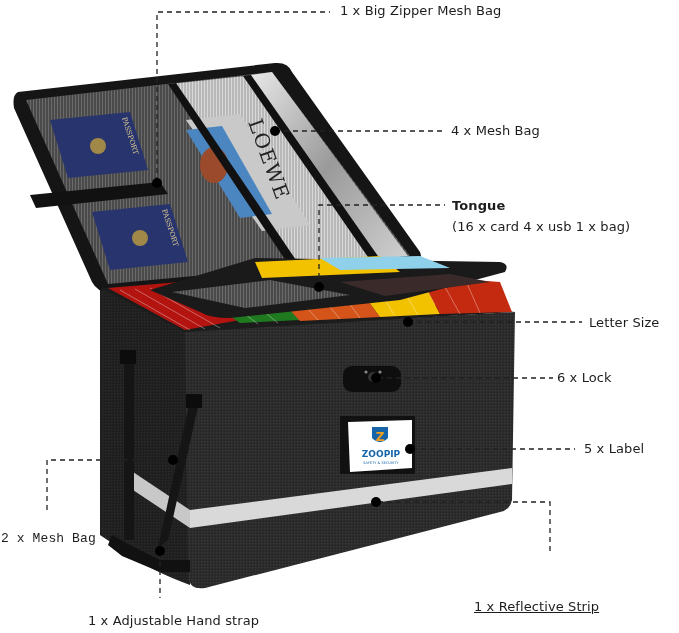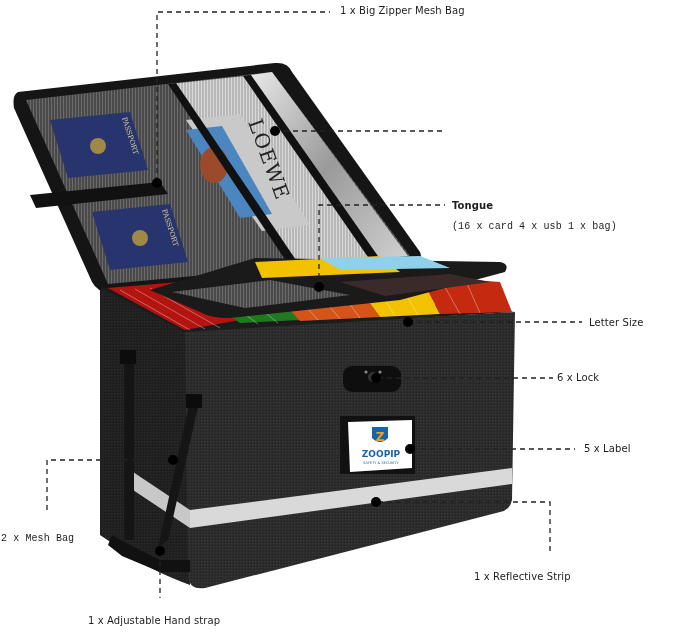--- a/index.html
+++ b/index.html
@@ -1,19 +1,19 @@
 <!DOCTYPE html>
 <html><head>
 <meta charset="utf-8">
 <style>
   html, body { margin: 0; padding: 0; background: #ffffff; }
   body { width: 679px; height: 633px; position: relative; overflow: hidden;
          font-family: "DejaVu Sans", "Liberation Sans", sans-serif; color: #1a1a1a; }
   #stage { position: absolute; left: 0; top: 0; width: 679px; height: 633px; }
-  .label { position: absolute; font-size: 10px; line-height: 20px; white-space: nowrap; color: #1d1d1d; letter-spacing: 0.1px; }
+  .label { position: absolute; font-size: 13px; line-height: 20px; white-space: nowrap; color: #1d1d1d; letter-spacing: 0.1px; }
   svg text { font-family: "DejaVu Serif", "Liberation Serif", serif; }
 </style>
 </head>
 <body>
 
 <div id="stage">
 
   <svg width="679" height="633" viewBox="0 0 679 633" xmlns="http://www.w3.org/2000/svg" style="position:absolute;left:0;top:0;">
     <defs>
       <pattern id="weave" width="3" height="3" patternUnits="userSpaceOnUse">
@@ -162,24 +162,25 @@
       <circle cx="408" cy="322" r="5"></circle>
       <circle cx="376" cy="378" r="5"></circle>
       <circle cx="410" cy="449" r="5"></circle>
       <circle cx="376" cy="502" r="5"></circle>
       <circle cx="173" cy="460" r="5"></circle>
       <circle cx="160" cy="551" r="5"></circle>
     </g>
   </svg>
 
   <div class="label" style="left:340px; top:1px;">1 x Big Zipper Mesh Bag</div>
+  <div class="label" style="left:451px; top:121px;">4 x Mesh Bag</div>
   <div class="label" style="left:452px; top:196px;font-weight:bold;">
     <span>Tongue</span>
   </div>
-  <div class="label" style="left:452px; top:217px;font-family:Liberation Mono, monospace;">(16 x card 4 x usb 1 x bag)</div>
+  <div class="label" style="left:452px; top:217px;">(16 x card 4 x usb 1 x bag)</div>
   <div class="label" style="left:589px; top:313px;">Letter Size</div>
   <div class="label" style="left:557px; top:368px;">6 x Lock</div>
   <div class="label" style="left:584px; top:439px;">5 x Label</div>
   <div class="label" style="left:1px; top:529px;font-family:Liberation Mono, monospace;">2 x Mesh Bag</div>
-  <div class="label" style="left:474px; top:567px;">1 x Reflective Strip</div>
+  <div class="label" style="left:474px; top:597px;text-decoration:underline;">1 x Reflective Strip</div>
   <div class="label" style="left:88px; top:611px;text-align:right;">1 x Adjustable Hand strap</div>
 
 </div>
 
 </body></html>

